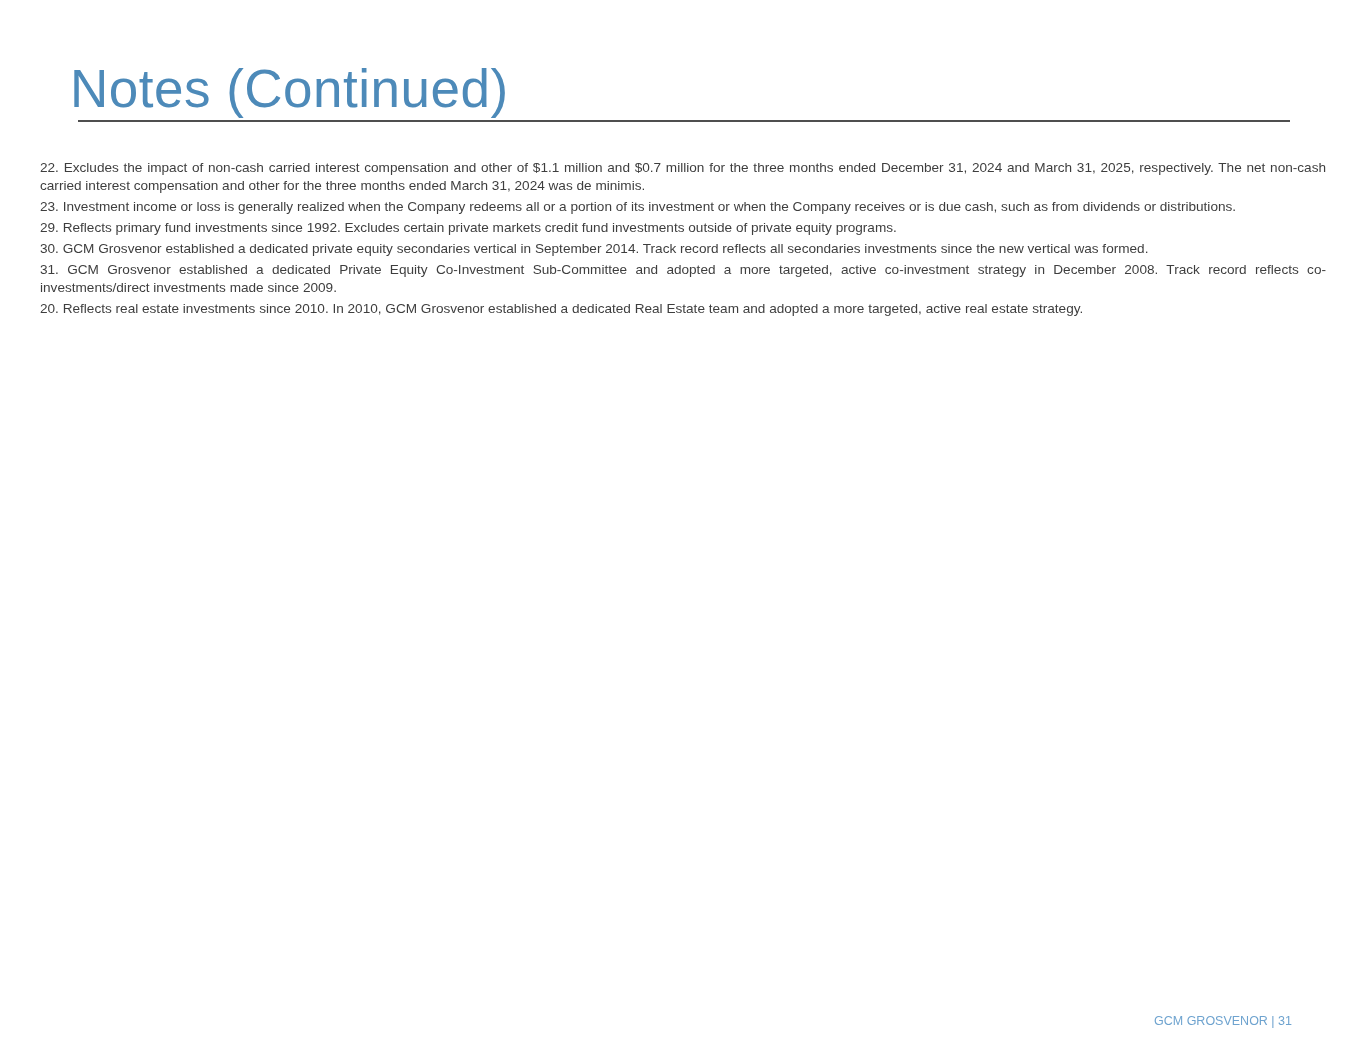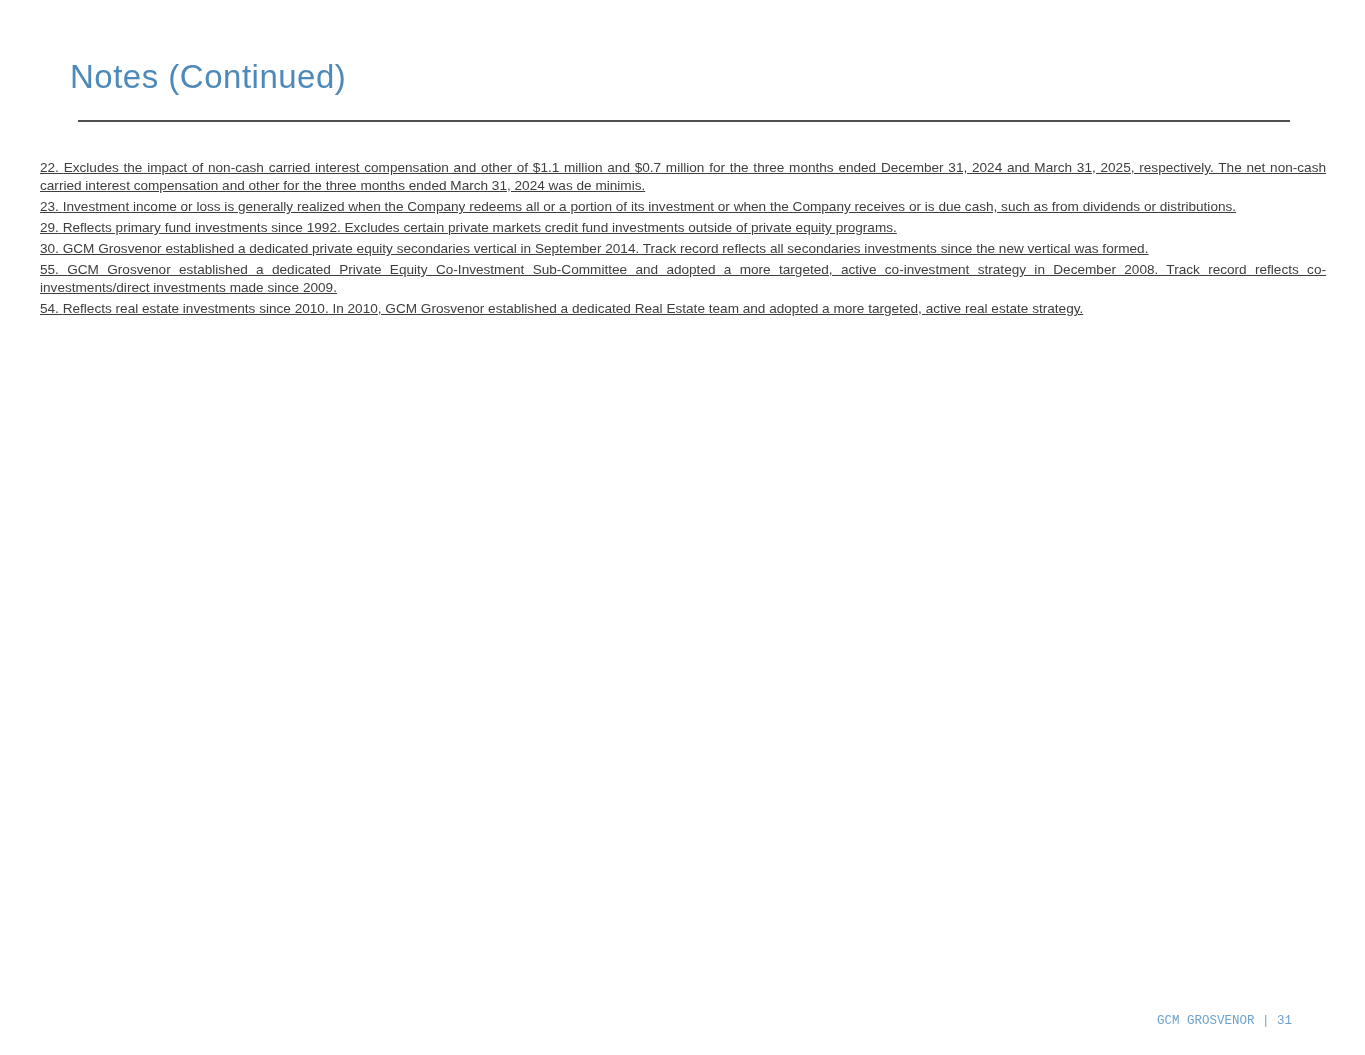--- a/index.html
+++ b/index.html
@@ -11,52 +11,50 @@
     position: relative;
   }
   .page {
     position: relative;
     width: 1365px; height: 1055px;
     background: #ffffff;
   }
   .page-title {
     position: absolute;
     left: 70px; top: 58px;
-    font-size: 33px;
+    font-size: 53px;
     font-weight: 300;
     color: #4D8AB9;
     letter-spacing: 0.5px;
     white-space: nowrap;
   }
   .title-rule {
     position: absolute;
     left: 78px; top: 120px;
     width: 1212px; height: 2px;
     background: #4F4F4F;
   }
   .notes-section {
     position: absolute;
     left: 40px; top: 159px;
     width: 1286px;
     font-size: 13.6px;
     line-height: 18px;
     color: #3E3E3E;
-    text-decoration: underline;
   }
   .note {
     text-align: justify;
     margin-bottom: 3px;
   }
   .page-footer {
     position: absolute;
     right: 73px; top: 1014px;
     font-size: 12.5px;
     color: #6EA3CF;
     white-space: nowrap;
-    font-family: Liberation Mono, monospace;
   }
 </style>
 </head>
 <body>
 
 <div class="page">
 
   <h1 class="page-title">Notes (Continued)</h1>
 
   <div class="title-rule"></div>
@@ -80,27 +78,27 @@
       <span>29.</span>
       <span>Reflects primary fund investments since 1992. Excludes certain private markets credit fund investments outside of private equity programs.</span>
     </p>
 
     <p class="note">
       <span>30.</span>
       <span>GCM Grosvenor established a dedicated private equity secondaries vertical in September 2014. Track record reflects all secondaries investments since the new vertical was formed.</span>
     </p>
 
     <p class="note">
-      <span>55.</span>
+      <span>31.</span>
       <span>GCM Grosvenor established a dedicated Private Equity Co-Investment Sub-Committee and adopted a more targeted, active co-investment strategy in December 2008. Track record reflects co-investments/direct investments made since 2009.</span>
     </p>
 
 
     <p class="note">
-      <span>54.</span>
+      <span>20.</span>
       <span>Reflects real estate investments since 2010. In 2010, GCM Grosvenor established a dedicated Real Estate team and adopted a more targeted, active real estate strategy.</span>
     </p>
 
   </div>
 
   <div class="page-footer">GCM GROSVENOR | 31</div>
 
 </div>
 
 </body></html>

